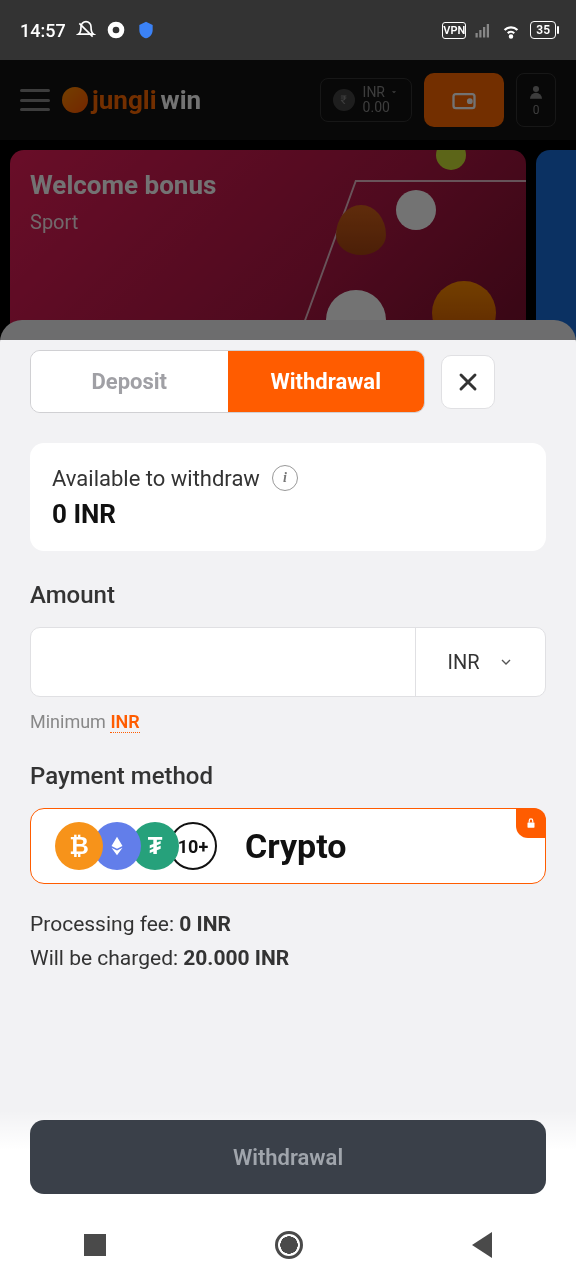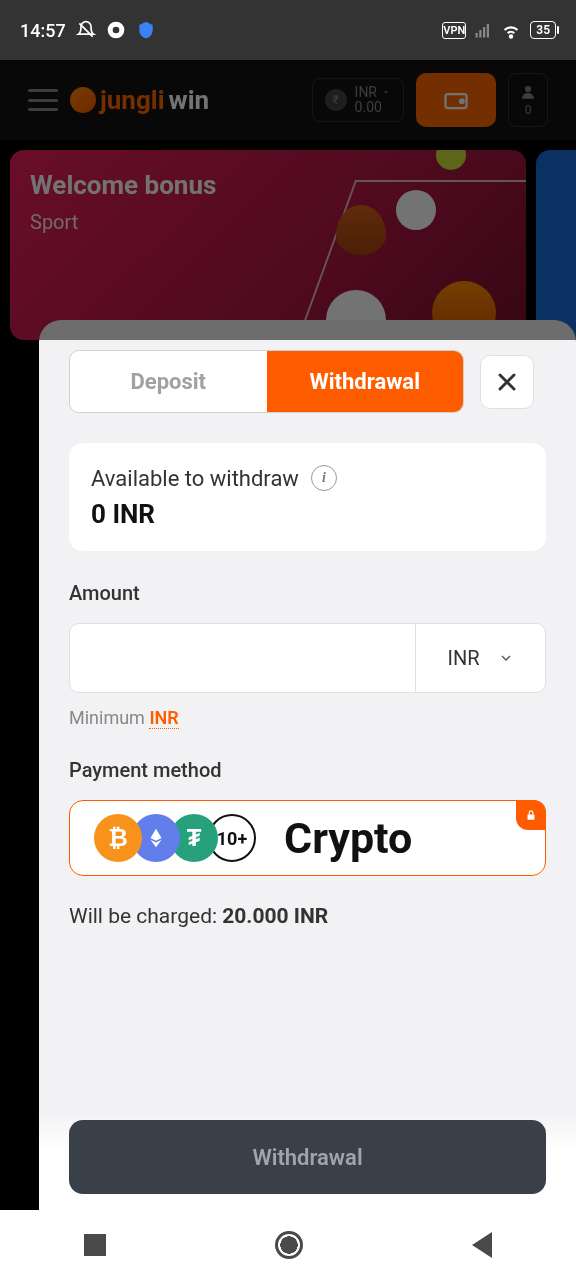--- a/index.html
+++ b/index.html
@@ -5,21 +5,21 @@
 * { margin:0; padding:0; box-sizing:border-box; font-family:-apple-system,BlinkMacSystemFont,"Segoe UI",Roboto,Arial,sans-serif; }
 html,body { width:576px; height:1280px; background:#000; overflow:hidden; }
 .status-bar { height:60px; background:#333333; display:flex; align-items:center; justify-content:space-between; padding:0 20px; color:#fff; }
 .sb-left { display:flex; align-items:center; gap:10px; font-size:18px; font-weight:500; }
 .sb-right { display:flex; align-items:center; gap:8px; }
 .sb-icon { display:inline-flex; align-items:center; justify-content:center; }
 .vpn-badge { border:1.5px solid #fff; border-radius:3px; padding:1px 0; font-size:11px; font-weight:600; }
 .battery { border:1.5px solid #fff; border-radius:4px; padding:1px 5px; font-size:12px; font-weight:600; position:relative; }
 .battery::after { content:''; position:absolute; right:-4px; top:50%; transform:translateY(-50%); width:2px; height:8px; background:#fff; border-radius:1px; }
 
-.app-header { height:80px; background:#121212; display:flex; align-items:center; padding:0 28px; gap:12px; position:relative; }
+.app-header { height:80px; background:#121212; display:flex; align-items:center; padding:0 20px; gap:12px; position:relative; }
 .overlay-dim { position:absolute; inset:0; background:rgba(0,0,0,0.55); z-index:2; }
 .hamburger { width:30px; height:22px; display:flex; flex-direction:column; justify-content:space-between; }
 .hamburger span { height:3px; background:#888; border-radius:2px; }
 .logo { color:#ff6800; font-size:26px; font-weight:700; display:flex; align-items:center; gap:4px; }
 .logo .globe { width:26px; height:26px; border-radius:50%; background:linear-gradient(135deg,#ff8c00,#ff5500); position:relative; }
 .logo .w { color:#fff; }
 .balance { margin-left:auto; display:flex; align-items:center; gap:8px; color:#888; border:1px solid #333; border-radius:8px; padding:6px 12px; }
 .balance .circ { width:22px; height:22px; border-radius:50%; background:#444; display:flex; align-items:center; justify-content:center; font-size:12px; }
 .balance-txt { display:flex; flex-direction:column; align-items:flex-start; font-size:14px; line-height:1.1; }
 .balance-txt .inr-row { display:flex; align-items:center; gap:4px; }
@@ -32,51 +32,51 @@
 .banner p { font-size:20px; opacity:0.9; }
 .banner .ball { position:absolute; border-radius:50%; }
 .banner .b1 { width:60px; height:60px; background:#fff; right:140px; bottom:-10px; }
 .banner .b2 { width:64px; height:64px; background:linear-gradient(#ff8c00,#cc5500); right:30px; bottom:-5px; }
 .banner .b3 { width:40px; height:40px; background:#fff; right:90px; top:40px; }
 .banner .b4 { width:50px; height:50px; background:linear-gradient(#d4621a,#a84510); right:140px; top:55px; border-radius:50% 50% 50% 50% / 60% 60% 40% 40%; }
 .banner .b5 { width:30px; height:30px; background:#cde037; right:60px; top:-10px; }
 .banner .court-line { position:absolute; right:0; top:30px; bottom:0; width:200px; border-top:2px solid rgba(255,255,255,0.7); border-left:2px solid rgba(255,255,255,0.7); transform:skewX(-20deg); }
 .banner2 { position:absolute; right:-10px; top:10px; bottom:0; width:50px; background:#1a6dd9; border-radius:14px 0 0 14px; }
 
-.sheet { position:absolute; left:0; right:0; top:320px; bottom:70px; background:#f2f2f4; border-radius:22px 22px 0 0; padding:30px 30px 0 30px; overflow:hidden;margin-left:39px; }
+.sheet { position:absolute; left:0; right:0; top:320px; bottom:70px; background:#f2f2f4; border-radius:22px 22px 0 0; padding:30px 30px 0 30px; overflow:hidden; }
 .tab-row { display:flex; align-items:center; gap:16px; margin-bottom:30px; }
 .tabs { display:flex; border:1px solid #d0d0d3; border-radius:10px; overflow:hidden; flex:1; max-width:395px; }
 .tab { flex:1; text-align:center; padding:18px 0; font-size:22px; font-weight:700; }
 .tab.inactive { color:#a0a0a5; background:#fff; }
 .tab.active { color:#fff; background:#ff5c00; }
 .close-btn { width:54px; height:54px; border:1px solid #e0e0e3; border-radius:10px; display:flex; align-items:center; justify-content:center; background:#fff; }
 
 .balance-card { background:#fff; border-radius:14px; padding:22px; margin-bottom:30px; }
 .bc-row { display:flex; align-items:center; gap:12px; color:#333; font-size:22px; margin-bottom:8px; }
 .info-circ { width:26px; height:26px; border:1.5px solid #999; border-radius:50%; display:flex; align-items:center; justify-content:center; font-size:14px; font-weight:700; color:#777; font-family:serif; font-style:italic; }
 .bc-val { font-size:26px; font-weight:700; color:#111; }
 
-.sec-label { font-size:20px; color:#333; font-weight:500; margin-bottom:18px; }
+.sec-label { font-size:24px; color:#333; font-weight:500; margin-bottom:18px; }
 .amount-row { display:flex; background:#fff; border:1px solid #e0e0e3; border-radius:10px; height:70px; margin-bottom:14px; }
 .amount-input { flex:1; border:none; background:transparent; padding:0 18px; font-size:20px; outline:none; }
 .curr-sel { width:130px; border-left:1px solid #e0e0e3; display:flex; align-items:center; justify-content:center; gap:18px; font-size:20px; color:#333; }
 .min-note { font-size:18px; color:#888; margin-bottom:30px; }
 .min-note .inr-link { color:#ff5c00; font-weight:600; border-bottom:1px dotted #ff5c00; }
 
 .pm-warning { font-size:19px; color:#e3494c; line-height:1.4; margin-bottom:24px; }
 
 .method-card { background:#fff; border:1.5px solid #ff5c00; border-radius:14px; height:76px; display:flex; align-items:center; padding:0 28px 0 24px; gap:0; position:relative; margin-bottom:28px; }
 .method-card .lock-corner { position:absolute; top:-1px; right:-1px; width:30px; height:30px; background:#ff5c00; border-radius:0 12px 0 12px; display:flex; align-items:center; justify-content:center; }
 .coin { width:48px; height:48px; border-radius:50%; display:flex; align-items:center; justify-content:center; color:#fff; font-weight:700; font-size:24px; margin-left:-10px; }
 .coin:first-of-type { margin-left:0; }
 .coin.btc { background:#f7931a; z-index:4; }
 .coin.eth { background:#627eea; z-index:3; }
 .coin.usdt { background:#26a17b; z-index:2; }
 .coin.more { background:#fff; border:2px solid #111; color:#111; font-size:18px; z-index:1; }
-.method-name { font-size:43px; font-weight:700; color:#111; margin-left:28px; }
+.method-name { font-size:34px; font-weight:700; color:#111; margin-left:28px; }
 
 .fee-line { font-size:21px; color:#333; margin-bottom:10px; }
 .fee-line b { font-weight:700; }
 .charge-line { font-size:21px; color:#333; }
 
 .bottom-fade { position:absolute; bottom:0; left:0; right:0; height:100px; background:linear-gradient(to bottom, rgba(242,242,244,0) 0%, rgba(255,255,255,1) 40%); padding:16px 30px; display:flex; align-items:flex-end; }
 .withdraw-btn { width:100%; height:74px; background:#3a4049; color:#a0a5ac; border:none; border-radius:14px; font-size:22px; font-weight:600; }
 
 .nav-bar { position:absolute; bottom:0; left:0; right:0; height:70px; background:#fff; display:flex; align-items:center; justify-content:space-around; }
 .nav-sq { width:22px; height:22px; background:#4a4a4a; }
@@ -230,20 +230,23 @@
     <div class="coin more">10+</div>
     <div class="method-name">Crypto</div>
     <div class="lock-corner">
       <svg width="14" height="14" viewBox="0 0 24 24" fill="#fff">
           <rect x="6" y="11" width="12" height="9" rx="1"></rect>
           <path d="M9 11V8a3 3 0 0 1 6 0v3" fill="none" stroke="#fff" stroke-width="2"></path>
         </svg>
     </div>
   </div>
 
+  <div class="fee-line">
+    <span>Processing fee: </span><b>0 INR</b>
+  </div>
   <div class="charge-line">
     <span>Will be charged: </span><b>20.000 INR</b>
   </div>
 
   <div class="bottom-fade">
     <button class="withdraw-btn">Withdrawal</button>
   </div>
 </div>
 
 <div class="nav-bar">

